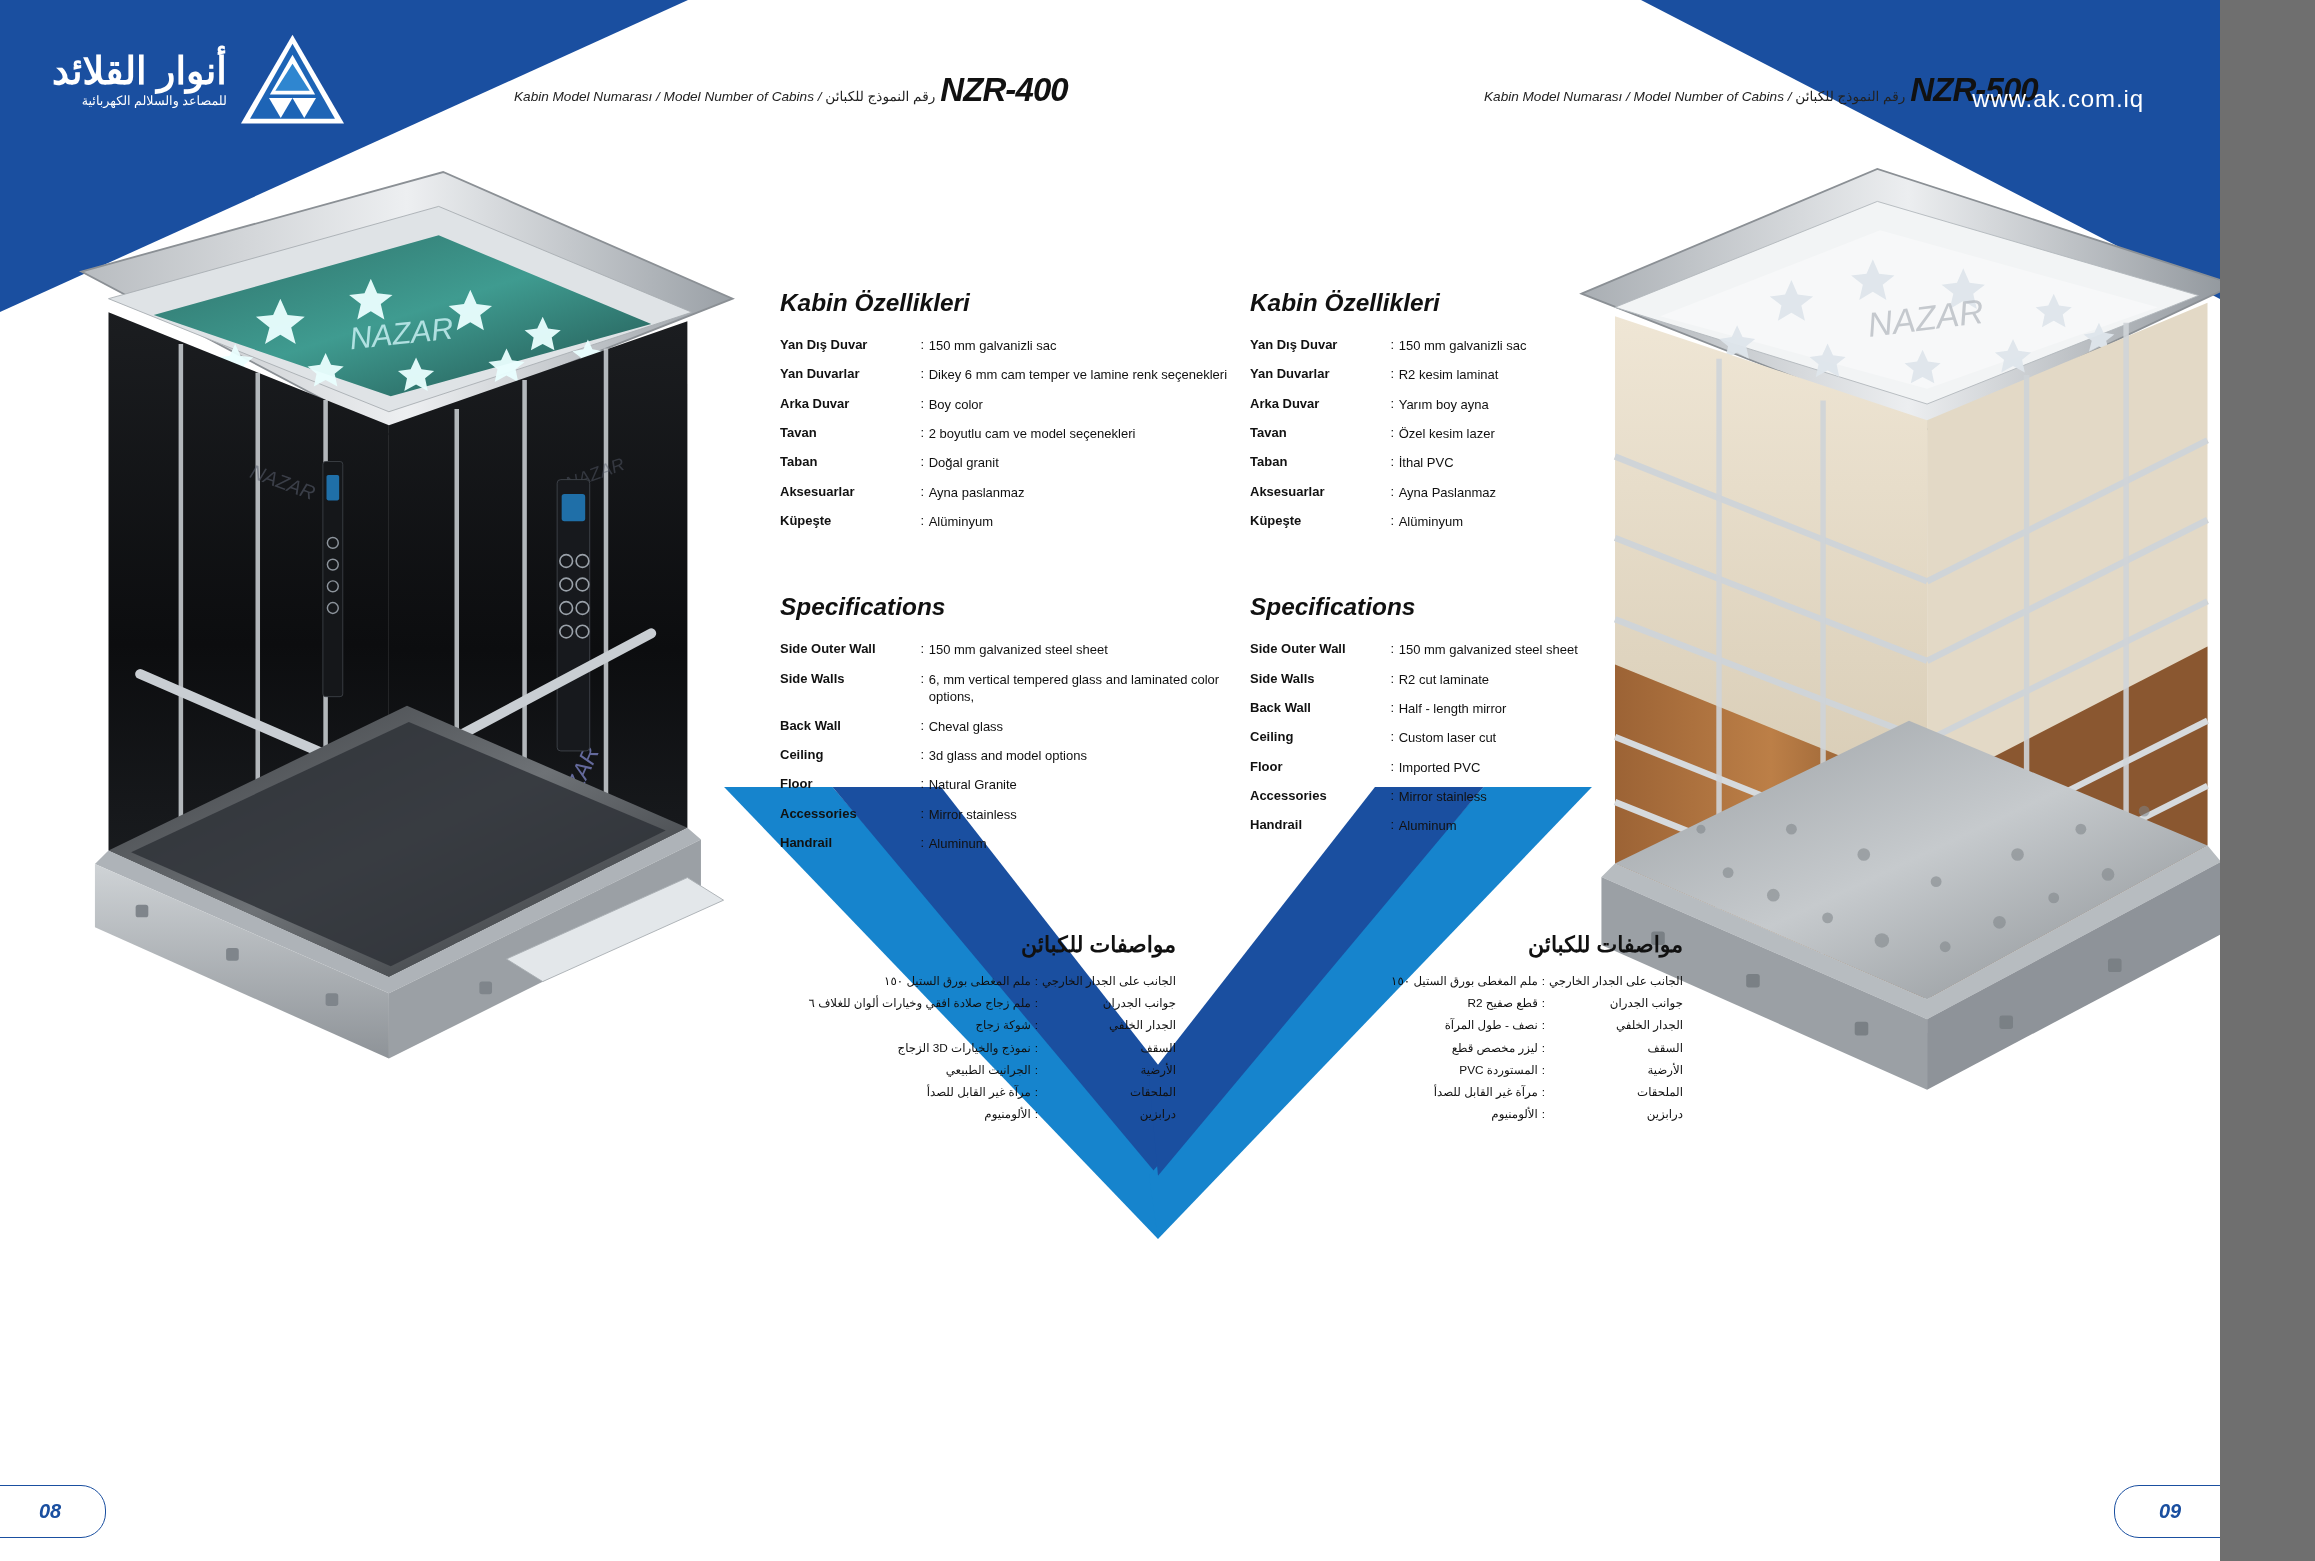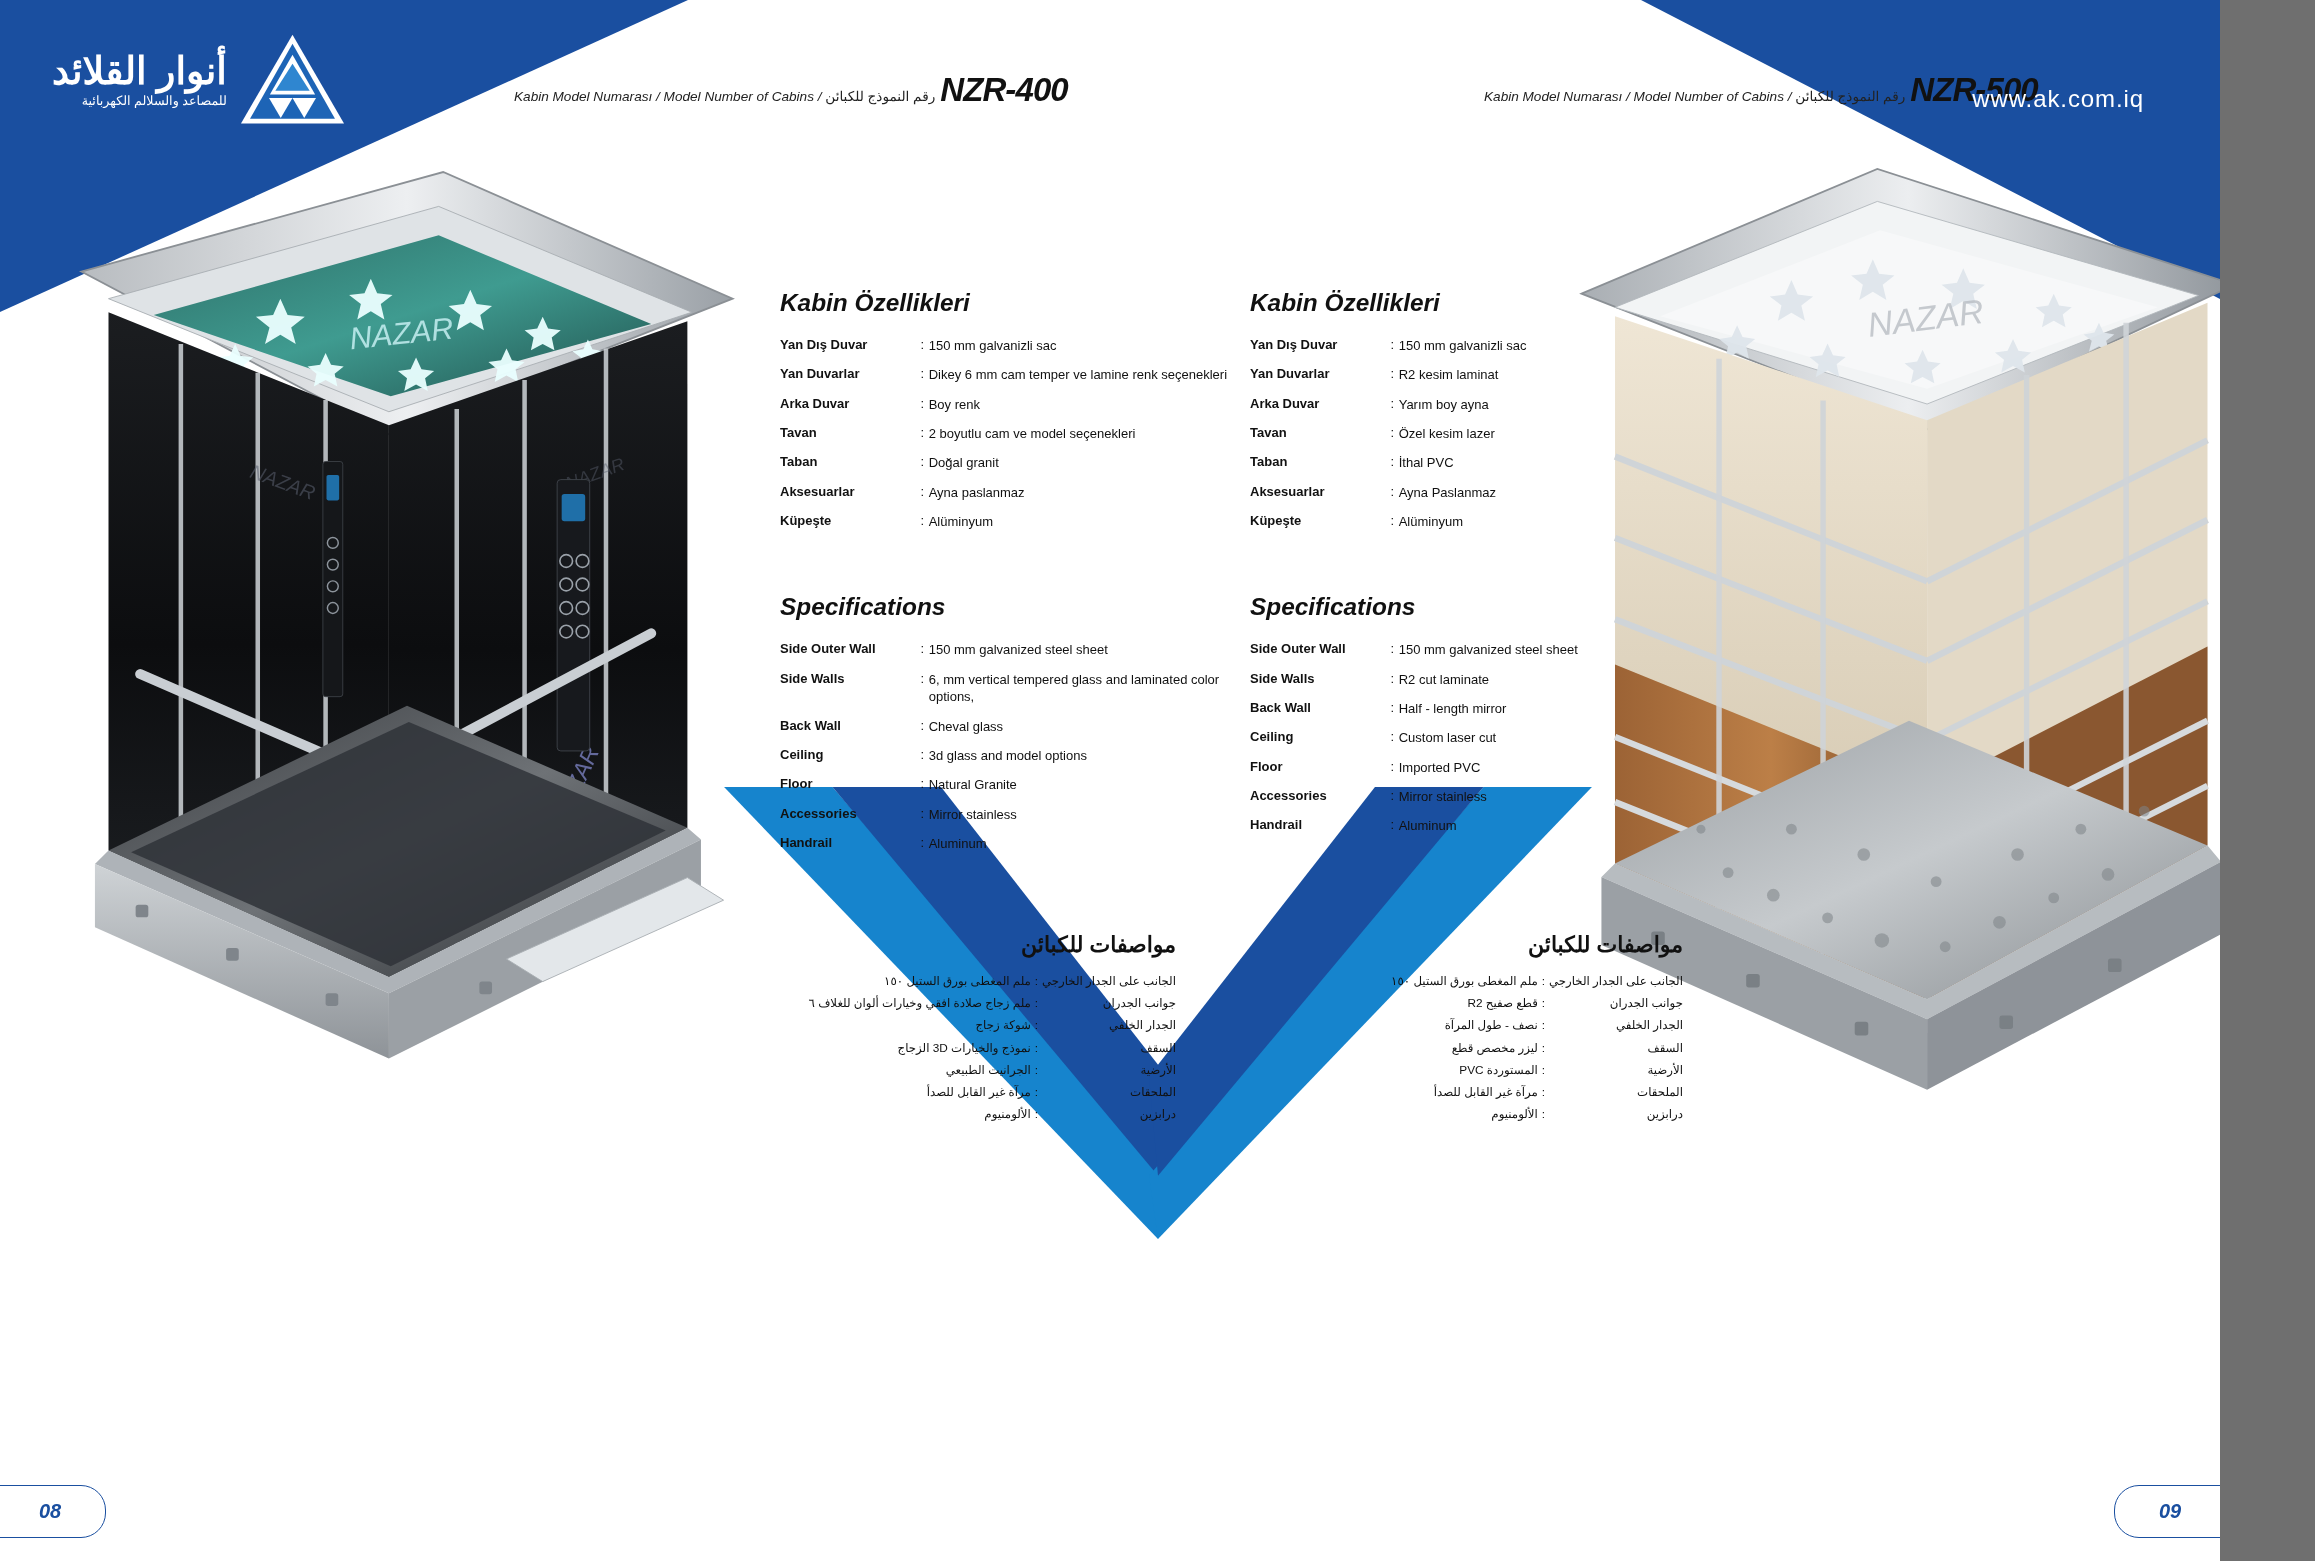--- a/index.html
+++ b/index.html
@@ -347,21 +347,21 @@
         <td class="v">150 mm galvanizli sac</td>
       </tr>
       <tr>
         <td class="k">Yan Duvarlar</td>
         <td class="c">:</td>
         <td class="v">Dikey 6 mm cam temper ve lamine renk seçenekleri</td>
       </tr>
       <tr>
         <td class="k">Arka Duvar</td>
         <td class="c">:</td>
-        <td class="v">Boy renk</td>
+        <td class="v">Boy color</td>
       </tr>
       <tr>
         <td class="k">Tavan</td>
         <td class="c">:</td>
         <td class="v">2  boyutlu cam ve model seçenekleri</td>
       </tr>
       <tr>
         <td class="k">Taban</td>
         <td class="c">:</td>
         <td class="v">Doğal granit</td>

